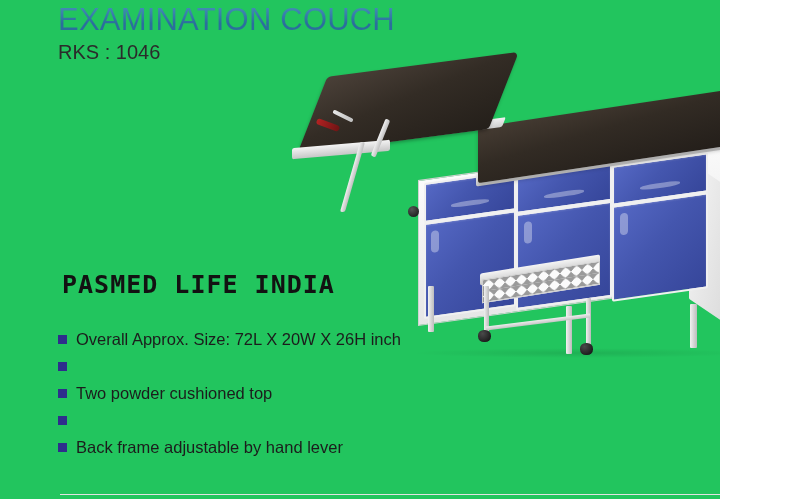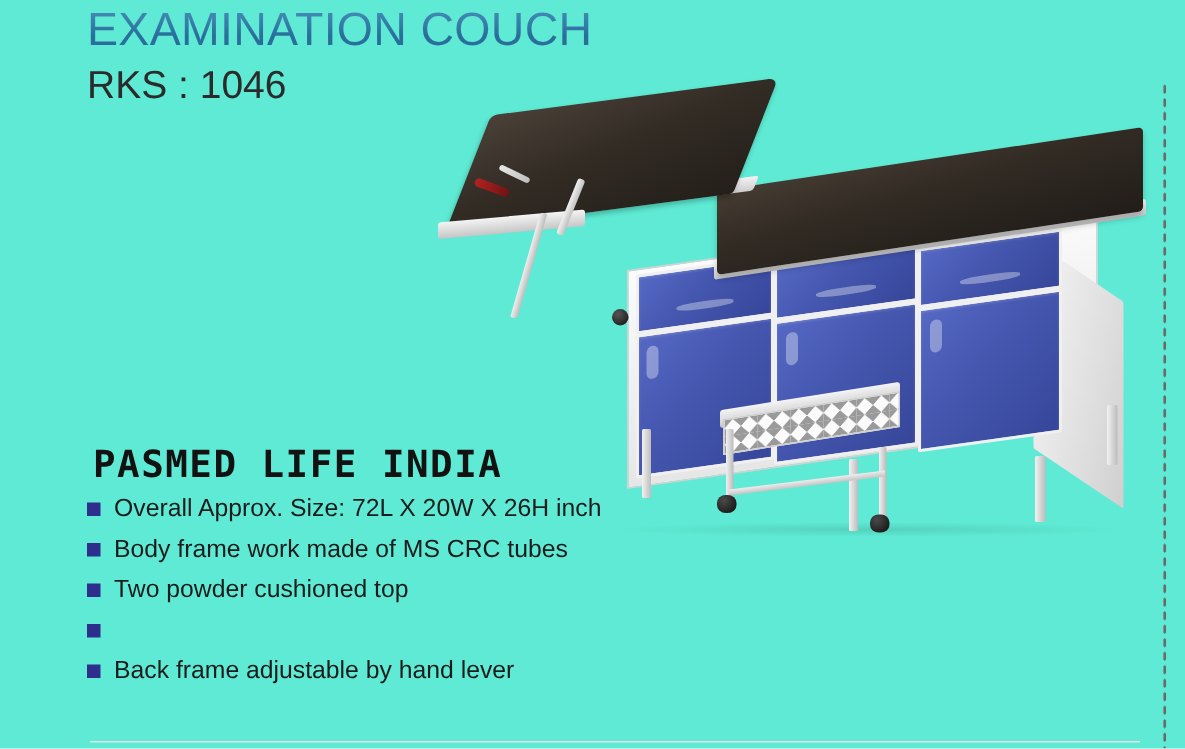--- a/index.html
+++ b/index.html
@@ -5,23 +5,23 @@
   html, body {
     margin: 0;
     padding: 0;
     background: #ffffff;
   }
   body {
     font-family: "Liberation Sans", sans-serif;
   }
   #page {
     position: relative;
-    width: 790px;
+    width: 720px;
     height: 499px;
-    background: #5eead4;
+    background: #22c55e;
     overflow: hidden;
   }
 
   
   .product-title {
     position: absolute;
     left: 58px;
     top: 2px;
     font-size: 31px;
     letter-spacing: 0.2px;
@@ -29,37 +29,36 @@
     background: linear-gradient(180deg, #4b95bd 0%, #2a6f9c 60%, #2a6f9c 100%);
     -webkit-background-clip: text;
     background-clip: text;
     -webkit-text-fill-color: transparent;
     white-space: nowrap;
   }
   .product-code {
     position: absolute;
     left: 58px;
     top: 41px;
-    font-size: 26px;
+    font-size: 20px;
     color: #2b2b2b;
     white-space: nowrap;
   }
 
   
   .brand-name {
     position: absolute;
     left: 62px;
     top: 270px;
     font-family: "DejaVu Sans Mono", "Liberation Mono", monospace;
     font-size: 25px;
     font-weight: bold;
     letter-spacing: 1px;
     color: #121212;
     white-space: nowrap;
-    margin-top: 25px;
   }
 
   
   .features {
     position: absolute;
     left: 58px;
     top: 328px;
     margin: 0;
     padding: 0;
     list-style: none;
@@ -346,21 +345,20 @@
 
   <div class="brand-name">PASMED LIFE INDIA</div>
 
   <ul class="features">
     <li class="feature-item">
       <span class="feature-bullet"></span>
       <span>Overall Approx. Size: 72L X 20W X 26H inch</span>
     </li>
     <li class="feature-item">
       <span class="feature-bullet"></span>
-      <span>Body frame work made of MS CRC tubes</span>
     </li>
     <li class="feature-item">
       <span class="feature-bullet"></span>
       <span>Two powder cushioned top</span>
     </li>
     <li class="feature-item">
       <span class="feature-bullet"></span>
     </li>
     <li class="feature-item">
       <span class="feature-bullet"></span>

